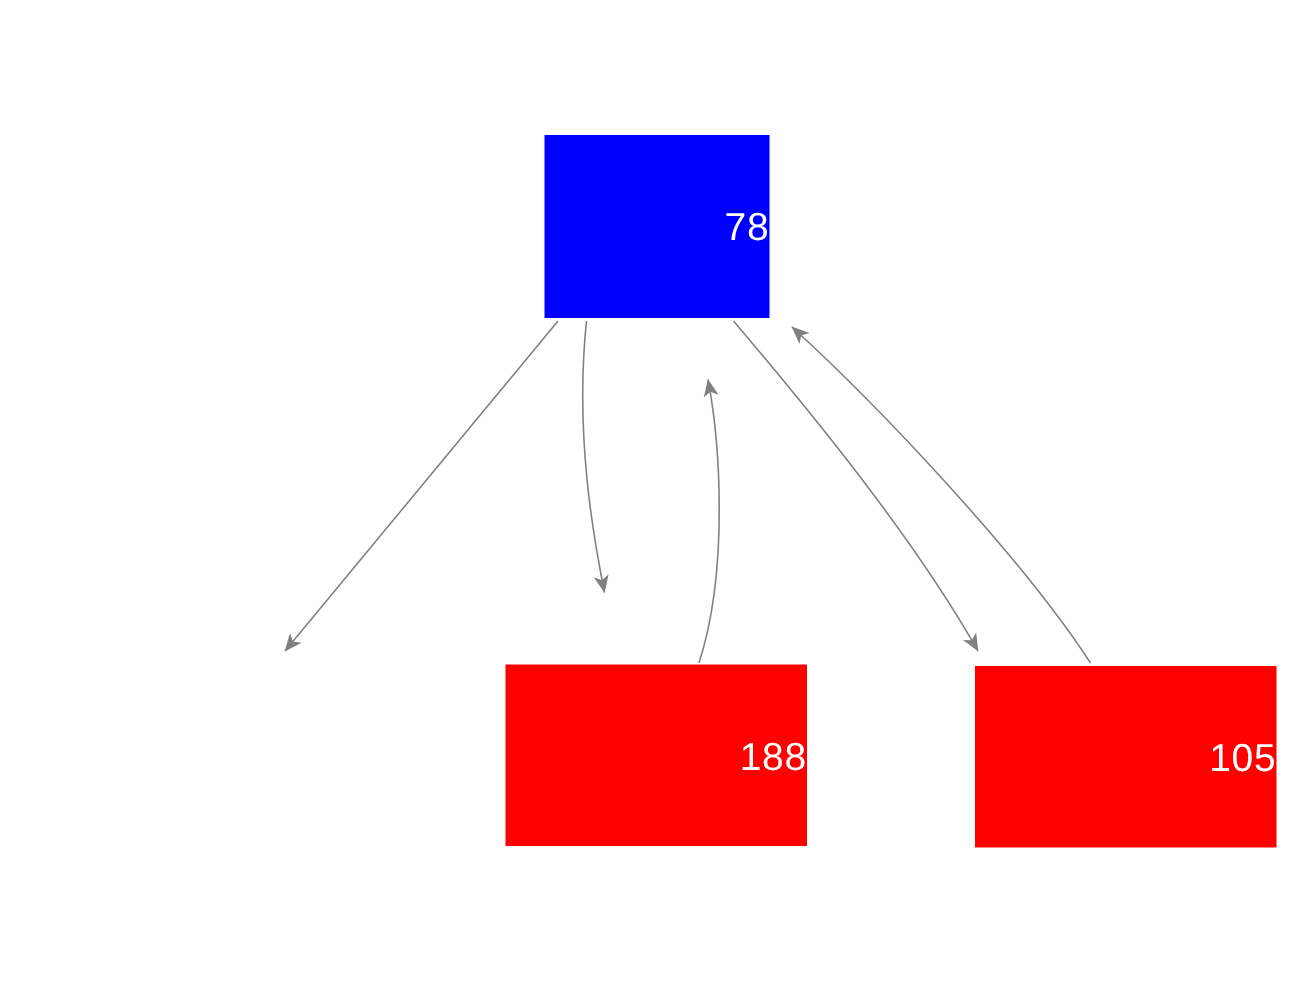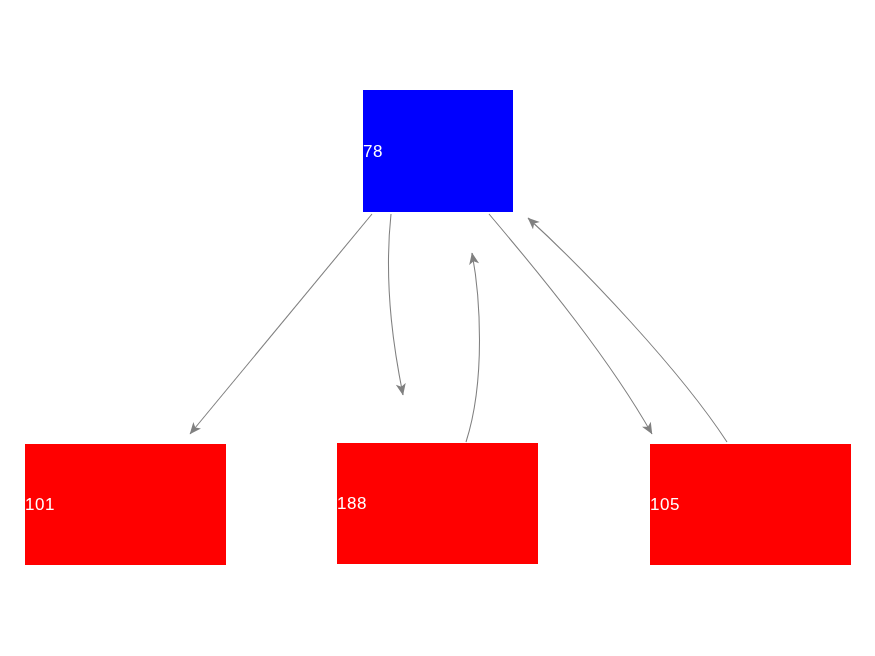--- a/index.html
+++ b/index.html
@@ -21,25 +21,25 @@
     position: absolute;
     left: 0;
     top: 0;
     width: 875px;
     height: 656px;
   }
   .node {
     position: absolute;
     display: flex;
     align-items: center;
-    justify-content: flex-start;
+    justify-content: flex-end;
     box-sizing: border-box;
     color: #ffffff;
     font-family: "Liberation Sans", sans-serif;
-    font-size: 17px;
+    font-size: 26px;
     font-weight: 400;
     line-height: 1;
     letter-spacing: 0.5px;
     user-select: none;
   }
   .node-label {
     display: block;
     text-align: center;
   }
   .node-root  { background: #0000ff; }
@@ -65,23 +65,20 @@
 
     <path d="M 489,214 C 545,280 610,360 652,434" fill="none" stroke="#808080" stroke-width="1.05" marker-end="url(#arrowhead)"></path>
 
     <path d="M 727,442 C 680,370 585,270 528,218" fill="none" stroke="#808080" stroke-width="1.05" marker-end="url(#arrowhead)"></path>
   </svg>
 
   <div class="node node-root" style="left:363px; top:90px; width:150px; height:122px;">
     <span class="node-label">78</span>
   </div>
 
-  <div class="node node-child" style="left:25px; top:444px; width:201px; height:121px;">
-    <span class="node-label">101</span>
-  </div>
 
   <div class="node node-child" style="left:337px; top:443px; width:201px; height:121px;">
     <span class="node-label">188</span>
   </div>
 
   <div class="node node-child" style="left:650px; top:444px; width:201px; height:121px;">
     <span class="node-label">105</span>
   </div>
 
 </div>

